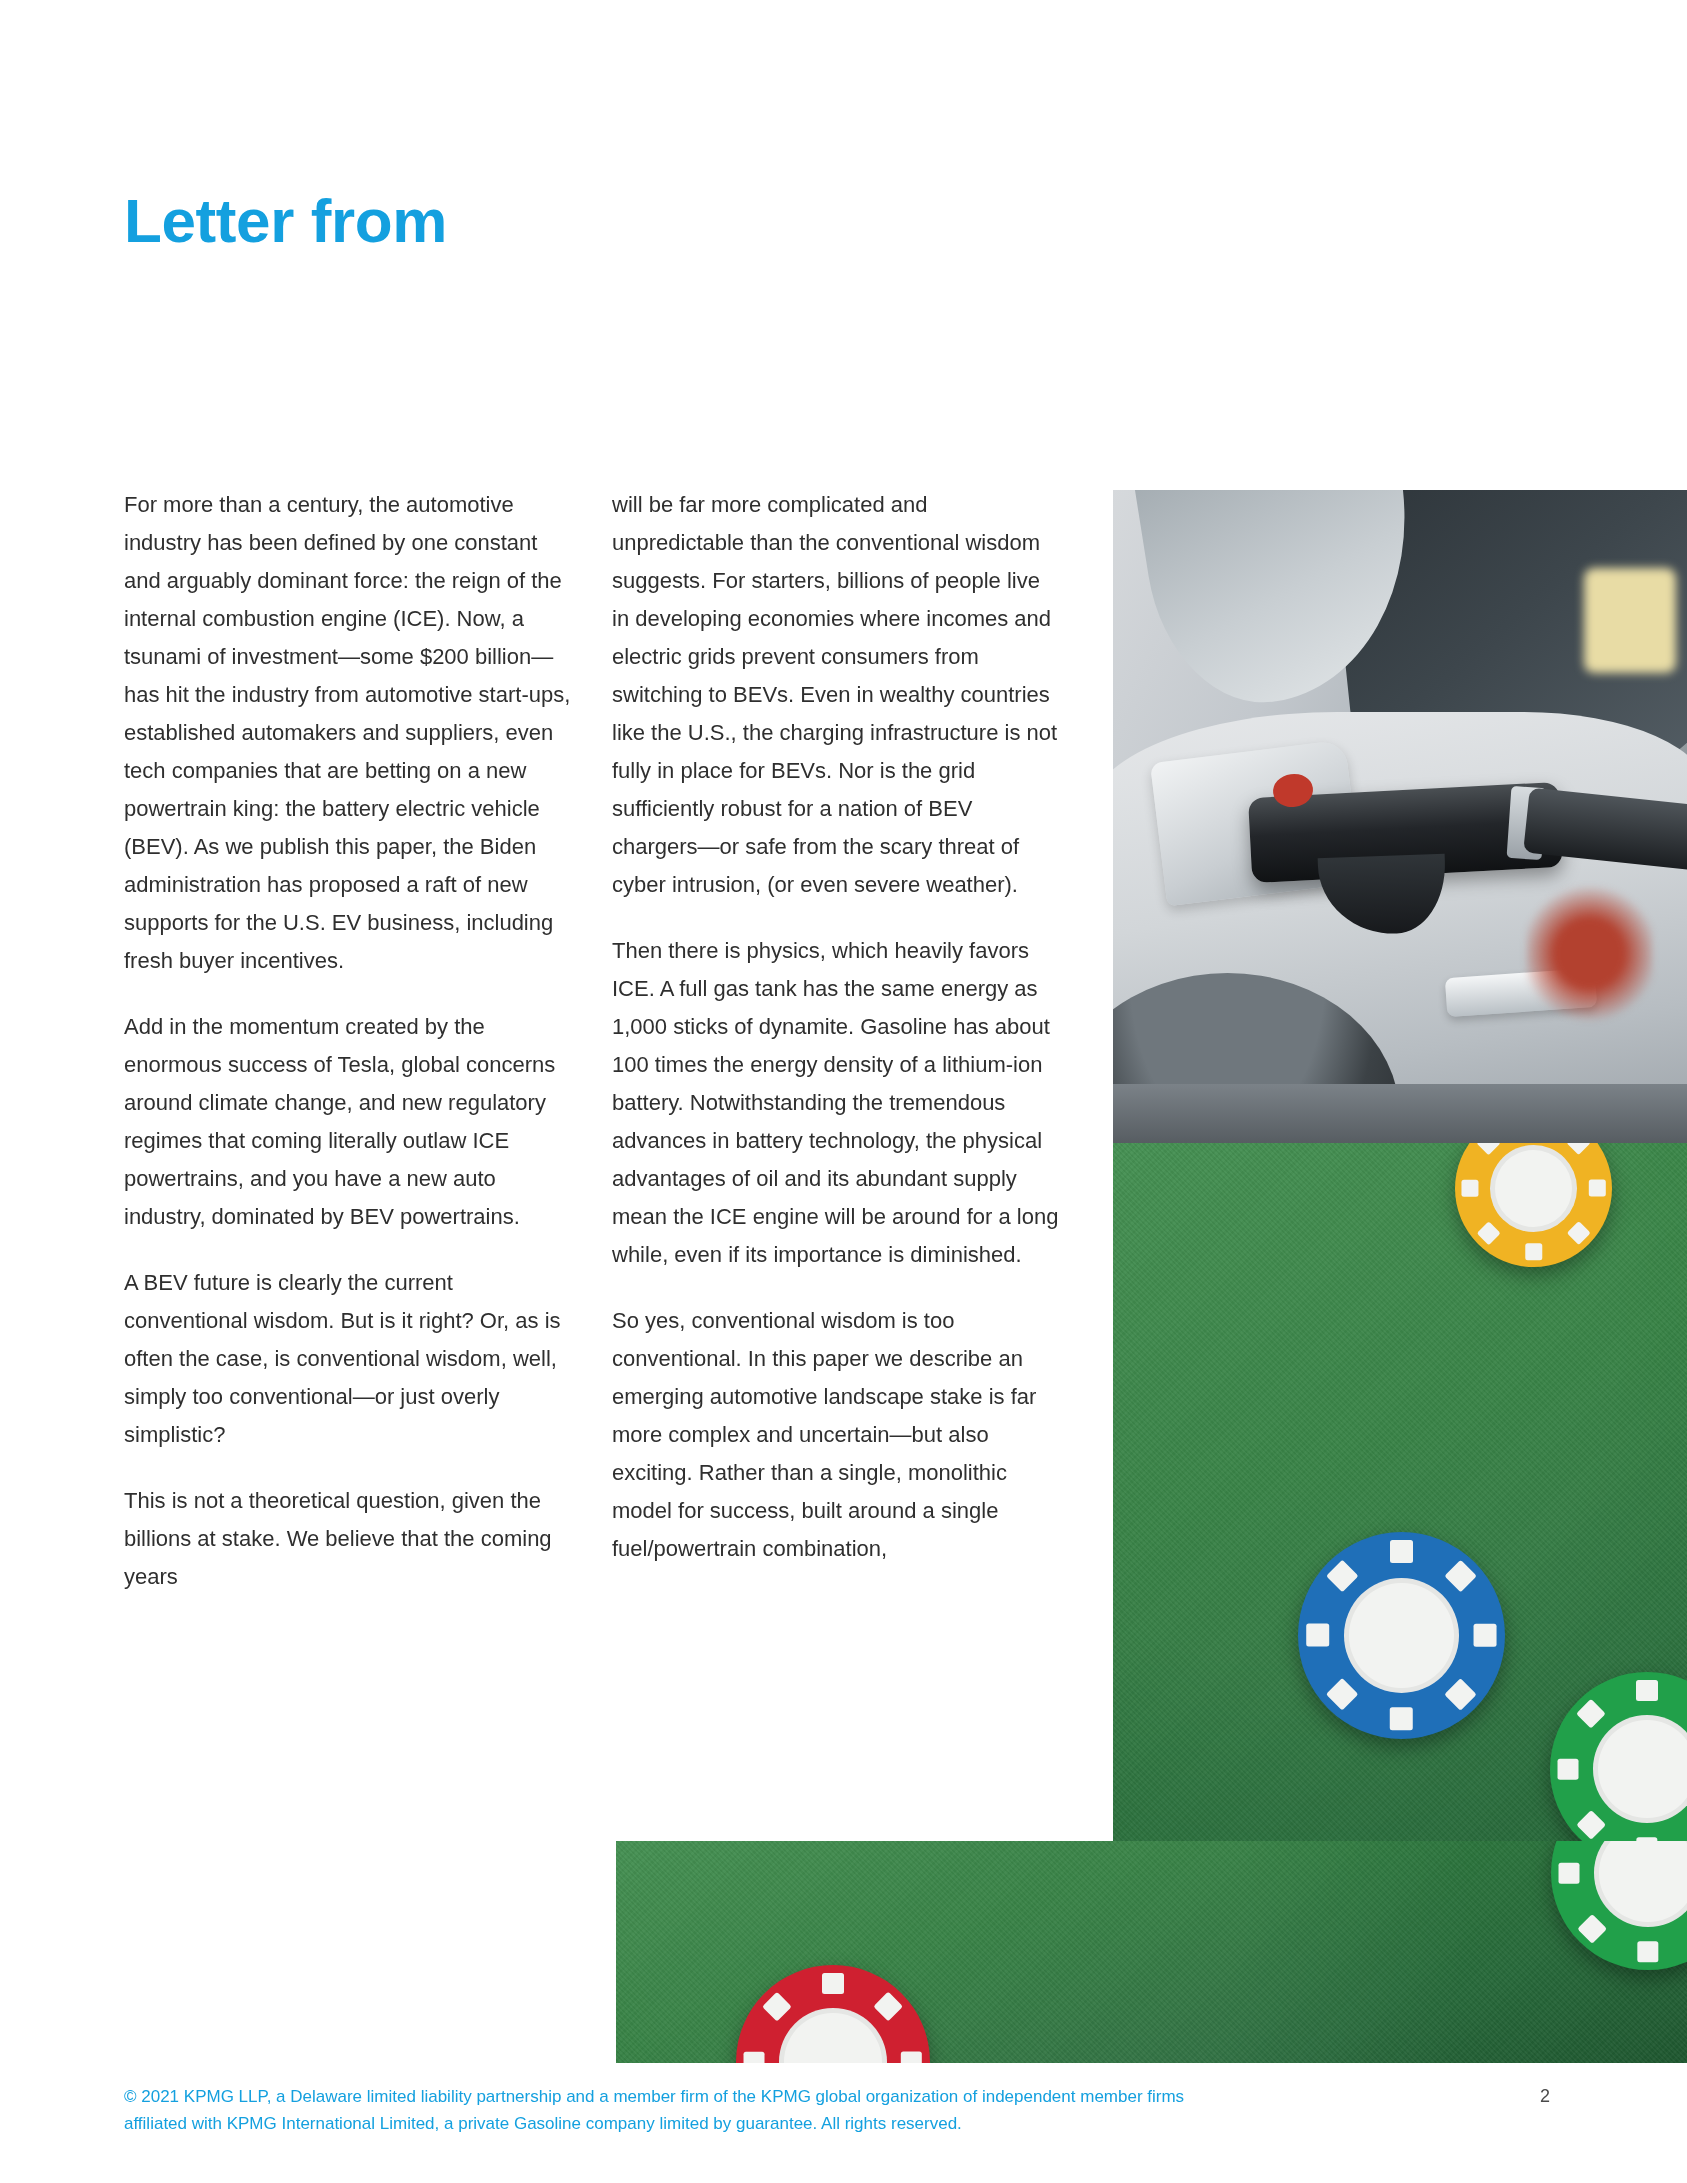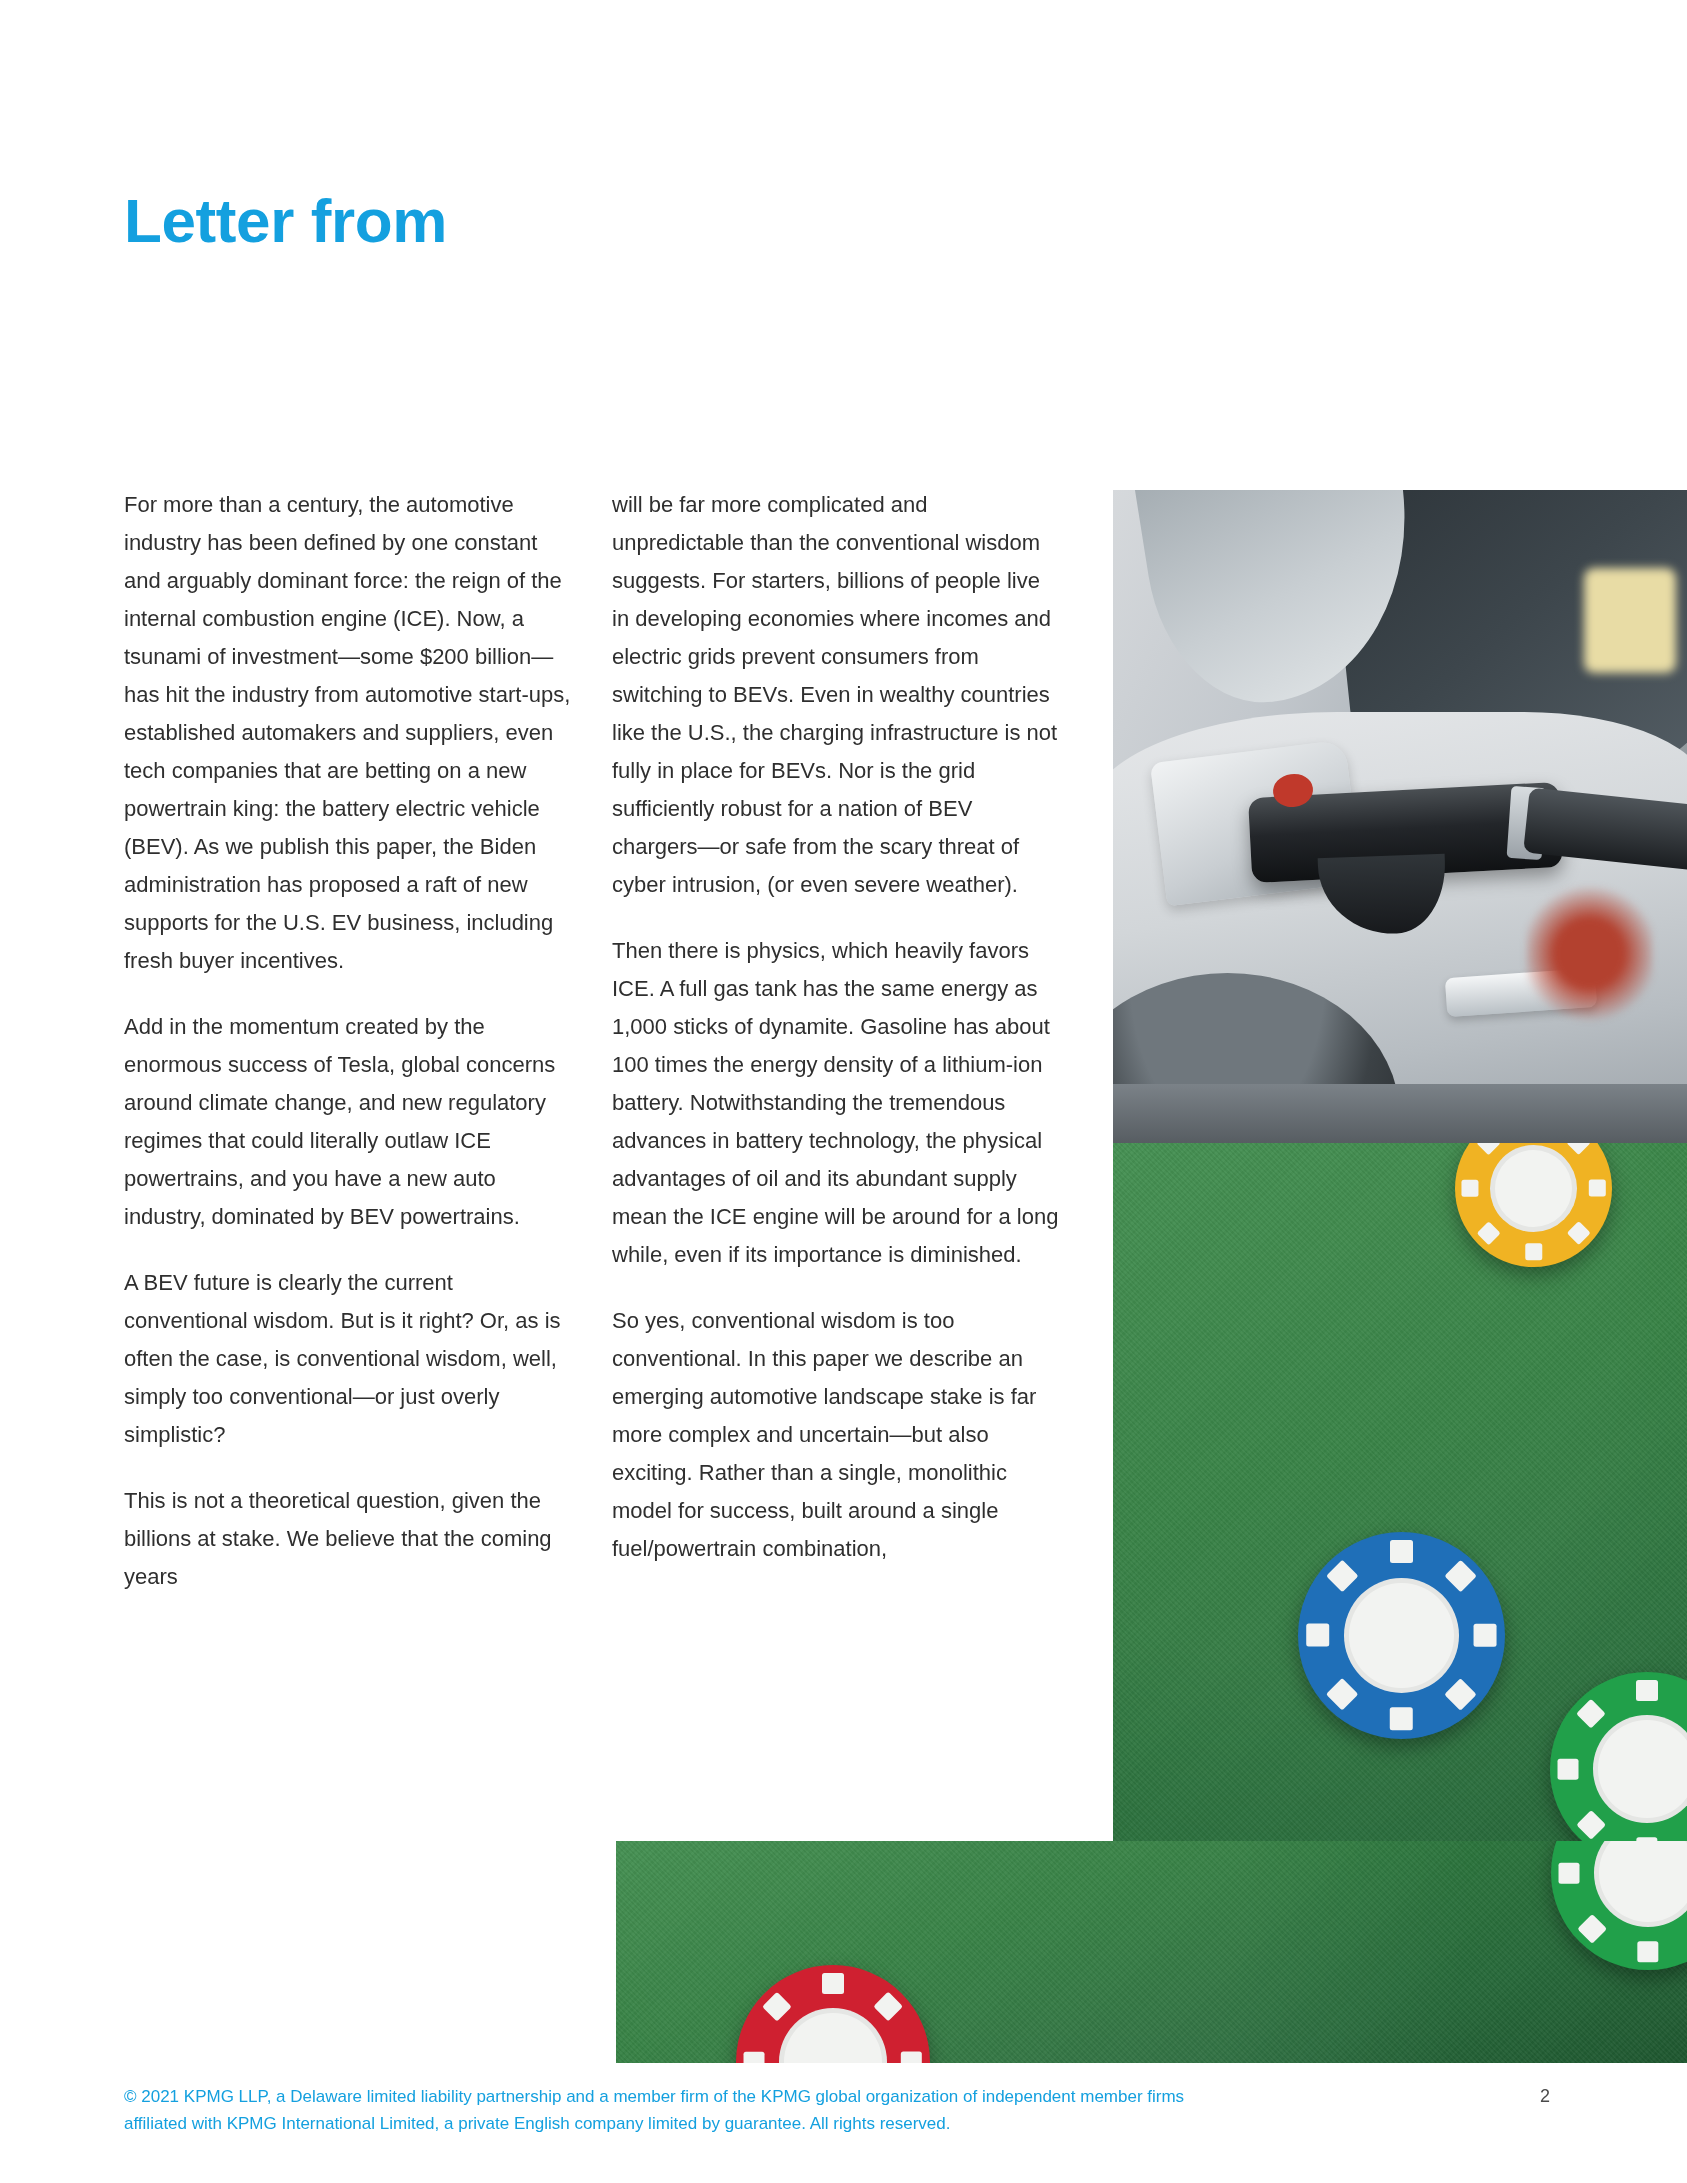--- a/index.html
+++ b/index.html
@@ -367,31 +367,31 @@
         <span style="transform:rotate(270deg)"></span>
       </div>
       <div class="inner"></div>
     </div>
   </div>
 
   <div class="col-mask"></div>
 
   <div class="col col-1">
     <p>For more than a century, the automotive industry has been defined by one constant and arguably dominant force: the reign of the internal combustion engine (ICE). Now, a tsunami of investment—some $200 billion—has hit the industry from automotive start-ups, established automakers and suppliers, even tech companies that are betting on a new powertrain king: the battery electric vehicle (BEV). As we publish this paper, the Biden administration has proposed a raft of new supports for the U.S. EV business, including fresh buyer incentives.</p>
-    <p>Add in the momentum created by the enormous success of Tesla, global concerns around climate change, and new regulatory regimes that could literally outlaw ICE powertrains, and you have a new auto industry, dominated by BEV powertrains.</p>
+    <p>Add in the momentum created by the enormous success of Tesla, global concerns around climate change, and new regulatory regimes that coming literally outlaw ICE powertrains, and you have a new auto industry, dominated by BEV powertrains.</p>
     <p>A BEV future is clearly the current conventional wisdom. But is it right? Or, as is often the case, is conventional wisdom, well, simply too conventional—or just overly simplistic?</p>
     <p>This is not a theoretical question, given the billions at stake. We believe that the coming years</p>
   </div>
 
   <div class="col col-2">
     <p>will be far more complicated and unpredictable than the conventional wisdom suggests. For starters, billions of people live in developing economies where incomes and electric grids prevent consumers from switching to BEVs. Even in wealthy countries like the U.S., the charging infrastructure is not fully in place for BEVs. Nor is the grid sufficiently robust for a nation of BEV chargers—or safe from the scary threat of cyber intrusion, (or even severe weather).</p>
     <p>Then there is physics, which heavily favors ICE. A full gas tank has the same energy as 1,000 sticks of dynamite. Gasoline has about 100 times the energy density of a lithium-ion battery. Notwithstanding the tremendous advances in battery technology, the physical advantages of oil and its abundant supply mean the ICE engine will be around for a long while, even if its importance is diminished.</p>
     <p>So yes, conventional wisdom is too conventional. In this paper we describe an emerging automotive landscape stake is far more complex and uncertain—but also exciting. Rather than a single, monolithic model for success, built around a single fuel/powertrain combination,</p>
   </div>
 
   <div class="footer">
     <div>© 2021 KPMG LLP, a Delaware limited liability partnership and a member firm of the KPMG global organization of independent member firms</div>
-    <div>affiliated with KPMG International Limited, a private English company limited by guarantee. All rights reserved.</div>
+    <div>affiliated with KPMG International Limited, a private Gasoline company limited by guarantee. All rights reserved.</div>
   </div>
   <div class="page-num">2</div>
 
 </div>
 
 
 </body></html>

